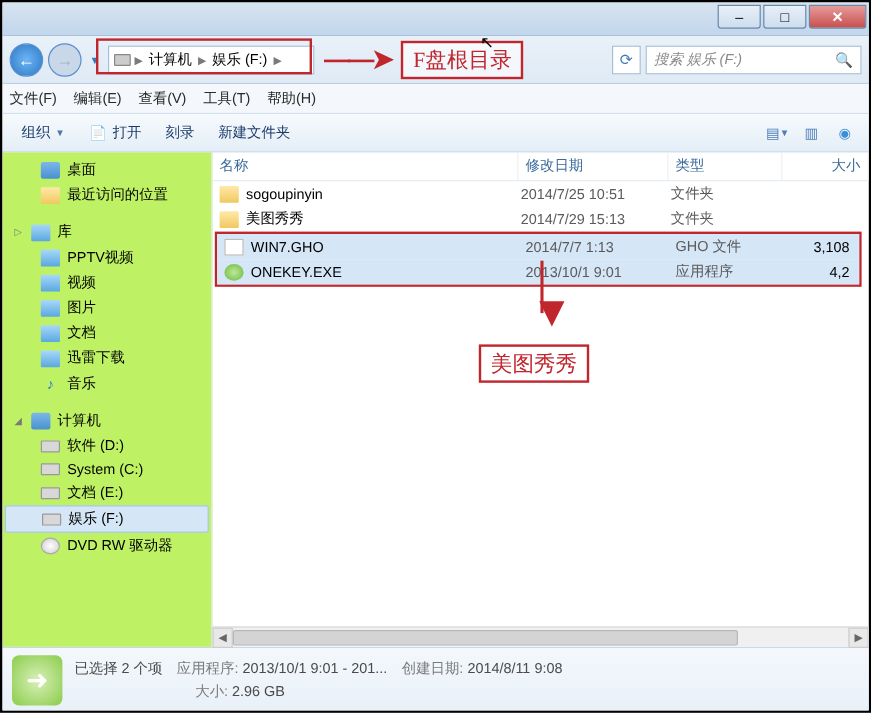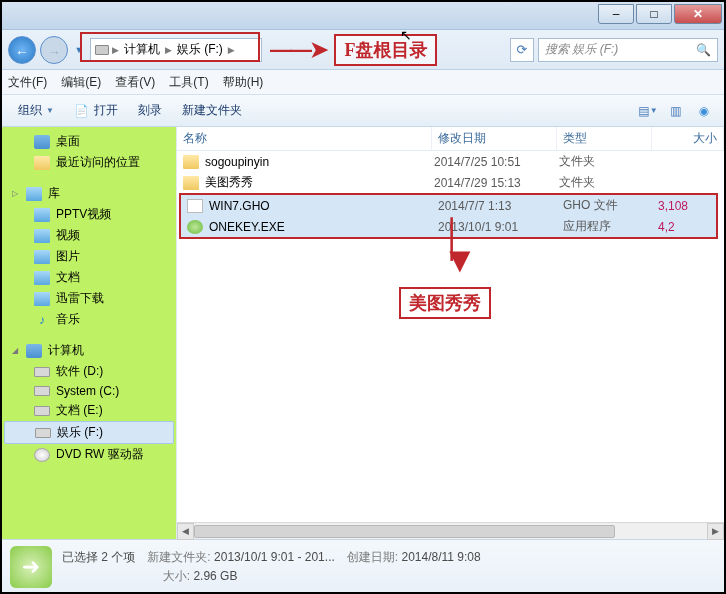--- a/index.html
+++ b/index.html
@@ -15,21 +15,21 @@
 
 .addrrow { height: 40px; background: linear-gradient(#e9f1f9, #dfeaf5); display: flex; align-items: center; padding: 0 6px; gap: 4px; border-bottom: 1px solid #b9cfe5; }
 .navcircle { width: 28px; height: 28px; border-radius: 50%; border: 1px solid #5a8fcf; display: flex; align-items: center; justify-content: center; font-size: 14px; color: #fff; }
 .navcircle.back { background: radial-gradient(#6eb5f5, #2a78c3); }
 .navcircle.fwd { background: #c8d8e8; color: #9fb3c7; }
 .navexp { width: 14px; display: flex; align-items: center; justify-content: center; color: #3a78b8; font-size: 9px; }
 .addrbox { flex: 0 0 172px; height: 24px; background: #fff; border: 1px solid #a8bed6; display: flex; align-items: center; font-size: 12px; padding: 0 4px; gap: 3px; }
 .addrbox .drv { width: 14px; height: 10px; background: #ccc; border: 1px solid #888; border-radius: 1px; }
 .addrbox .seg { padding: 0 2px; }
 .addrbox .chev { color: #7a7a7a; font-size: 9px; }
-.annot { border: 2px solid #c0272d; padding: 2px 8px; color: #c0272d; font-weight: bold; font-size: 18px; font-family: SimSun, serif; background: rgba(255,255,255,0.6); }
+.annot { border: 2px solid #c0272d; padding: 2px 8px; color: #c0272d; font-weight: normal; font-size: 18px; font-family: SimSun, serif; background: rgba(255,255,255,0.6); }
 .arrowr { color: #c0272d; font-size: 22px; font-weight: bold; padding: 0 4px; letter-spacing: -2px; }
 .addrspacer { flex: 1; }
 .refreshbtn { width: 24px; height: 24px; border: 1px solid #a8bed6; background: #fff; display: flex; align-items: center; justify-content: center; color: #4a7db8; font-size: 13px; }
 .searchbox { width: 180px; height: 24px; background: #fff; border: 1px solid #a8bed6; display: flex; align-items: center; padding: 0 6px; color: #888; font-style: italic; font-size: 12px; gap: 6px; }
 .searchbox .mag { font-style: normal; color: #5a8fcf; }
 
 
 .menurow { height: 22px; background: #f4f8fc; border-bottom: 1px solid #d3e0ed; display: flex; align-items: center; padding: 12px 6px; gap: 14px; font-size: 12px; }
 .menurow span { color: #2a2a2a; }
 
@@ -62,21 +62,21 @@
 .colhead div { padding: 0 6px; border-right: 1px solid #eaf0f6; height: 100%; display: flex; align-items: center; }
 .c-name { width: 255px; }
 .c-date { width: 125px; }
 .c-type { width: 95px; }
 .c-size { flex: 1; text-align: left; justify-content: flex-end; }
 .filerow { height: 21px; display: flex; align-items: center; font-size: 12px; padding-left: 2px; }
 .filerow .ico16 { margin-left: 4px; margin-right: 6px; }
 .filerow .fn { width: 229px; }
 .filerow .fdate { width: 125px; color: #5a5a5a; }
 .filerow .ftype { width: 95px; color: #5a5a5a; }
-.filerow .fsize { flex: 1; color: #be185d; padding-right: 8px; }
+.filerow .fsize { flex: 1; text-align: right; color: #000000; padding-right: 8px; }
 .selgroup { border: 2px solid #c0272d; margin: 0 6px 0 2px; }
 .selgroup .filerow { background: #d5e6f7; }
 .ico-file { background: #fff; border: 1px solid #bbb; }
 .ico-app { background: radial-gradient(#bde89a,#6ab83a); border-radius: 50%; }
 
 .vdownarrow { position: absolute; left: 265px; top: 100px; color: #c0272d; font-size: 36px; font-weight: bold; line-height: 0.6; }
 .annot2 { position: absolute; left: 222px; top: 160px; }
 
 .hscroll { position: absolute; bottom: 0; left: 0; right: 0; height: 17px; background: #f0f0f0; border-top: 1px solid #d8d8d8; display: flex; align-items: center; }
 .hscroll .larrow, .hscroll .rarrow { width: 17px; height: 17px; background: #e8e8e8; border: 1px solid #ccc; display: flex; align-items: center; justify-content: center; font-size: 9px; color: #666; }
@@ -283,21 +283,21 @@
       <div class="rarrow">▶</div>
     </div>
   </div>
 </div>
 
 <div class="statusbar">
   <div class="statusicon">➜</div>
   <div class="statustext">
     <div class="line1">
       <span>已选择 2 个项</span>
-      <span><span class="lbl">新建文件夹:</span> <span>2013/10/1 9:01 - 201...</span></span>
+      <span><span class="lbl">应用程序:</span> <span>2013/10/1 9:01 - 201...</span></span>
       <span><span class="lbl">创建日期:</span> <span>2014/8/11 9:08</span></span>
     </div>
     <div>
       <span style="visibility:hidden">已选择 2 个项</span>
       <span style="margin-left:24px"><span class="lbl">大小:</span> <span>2.96 GB</span></span>
     </div>
   </div>
 </div>
 
 </body></html>

